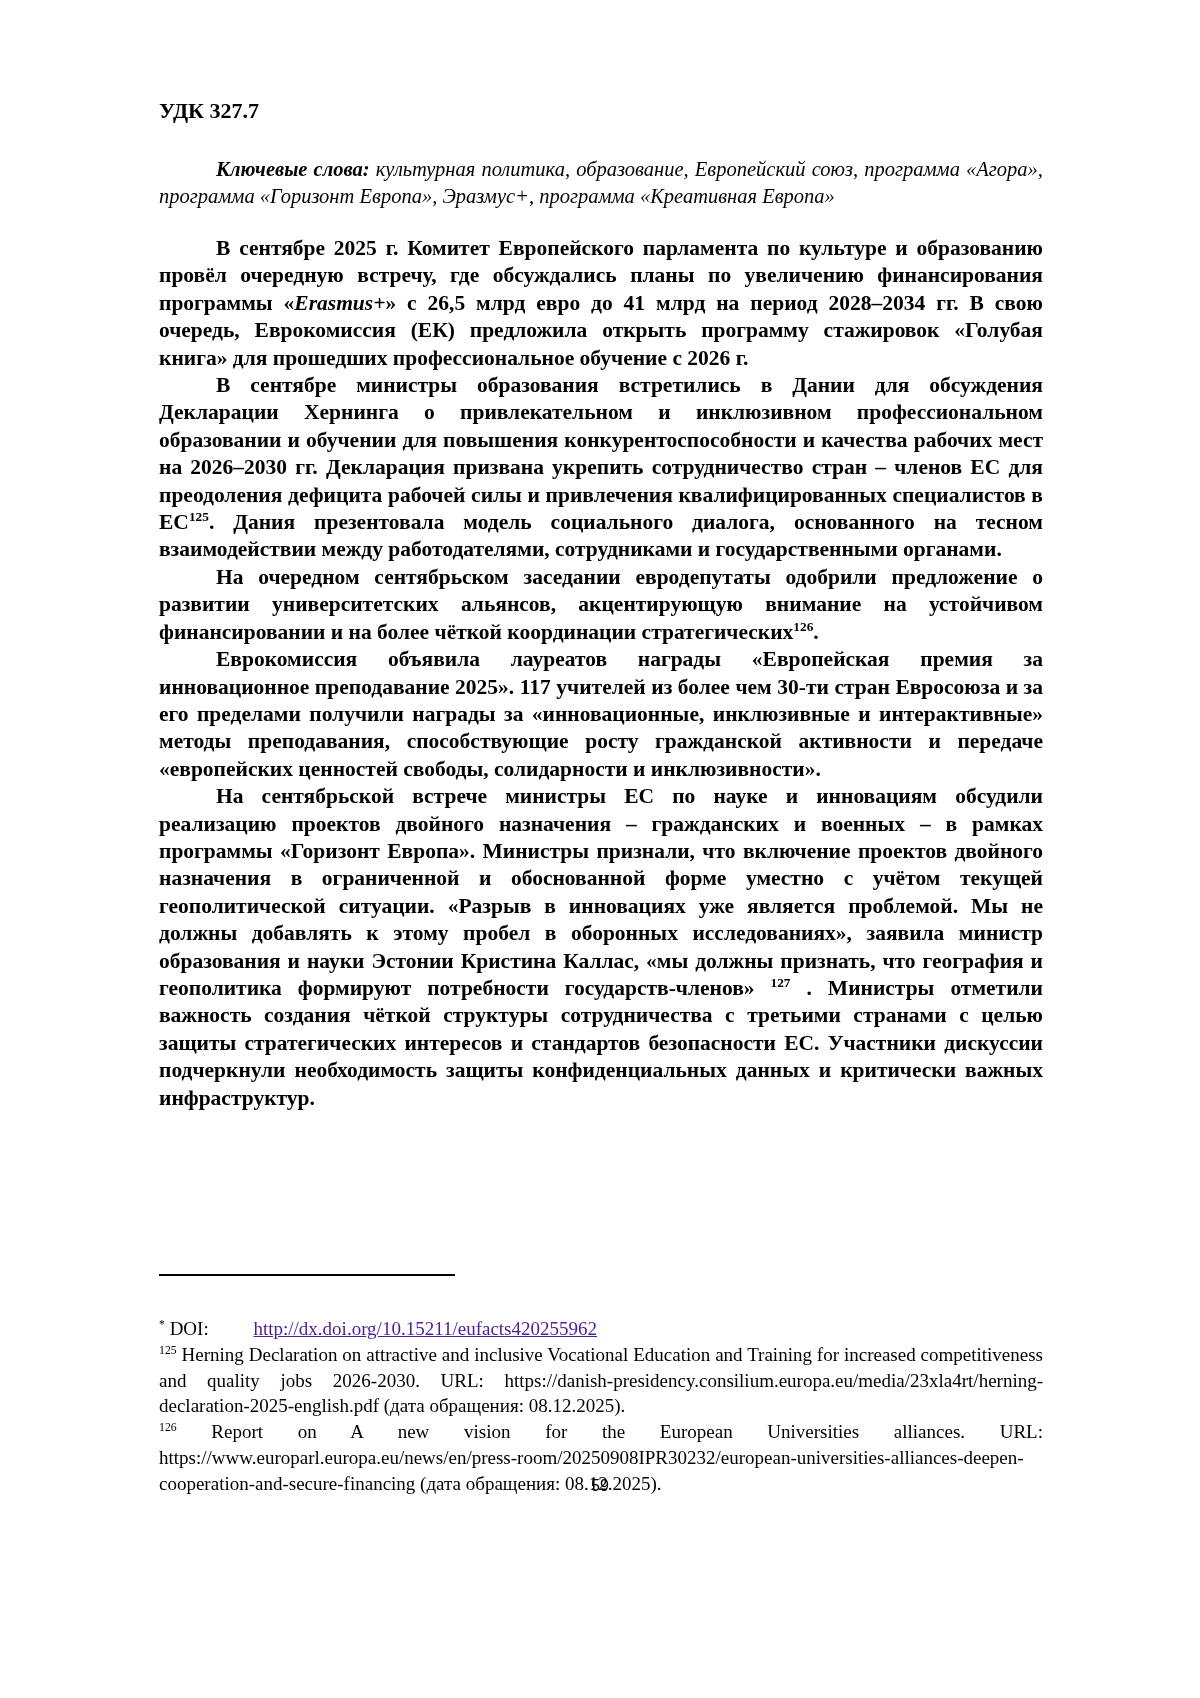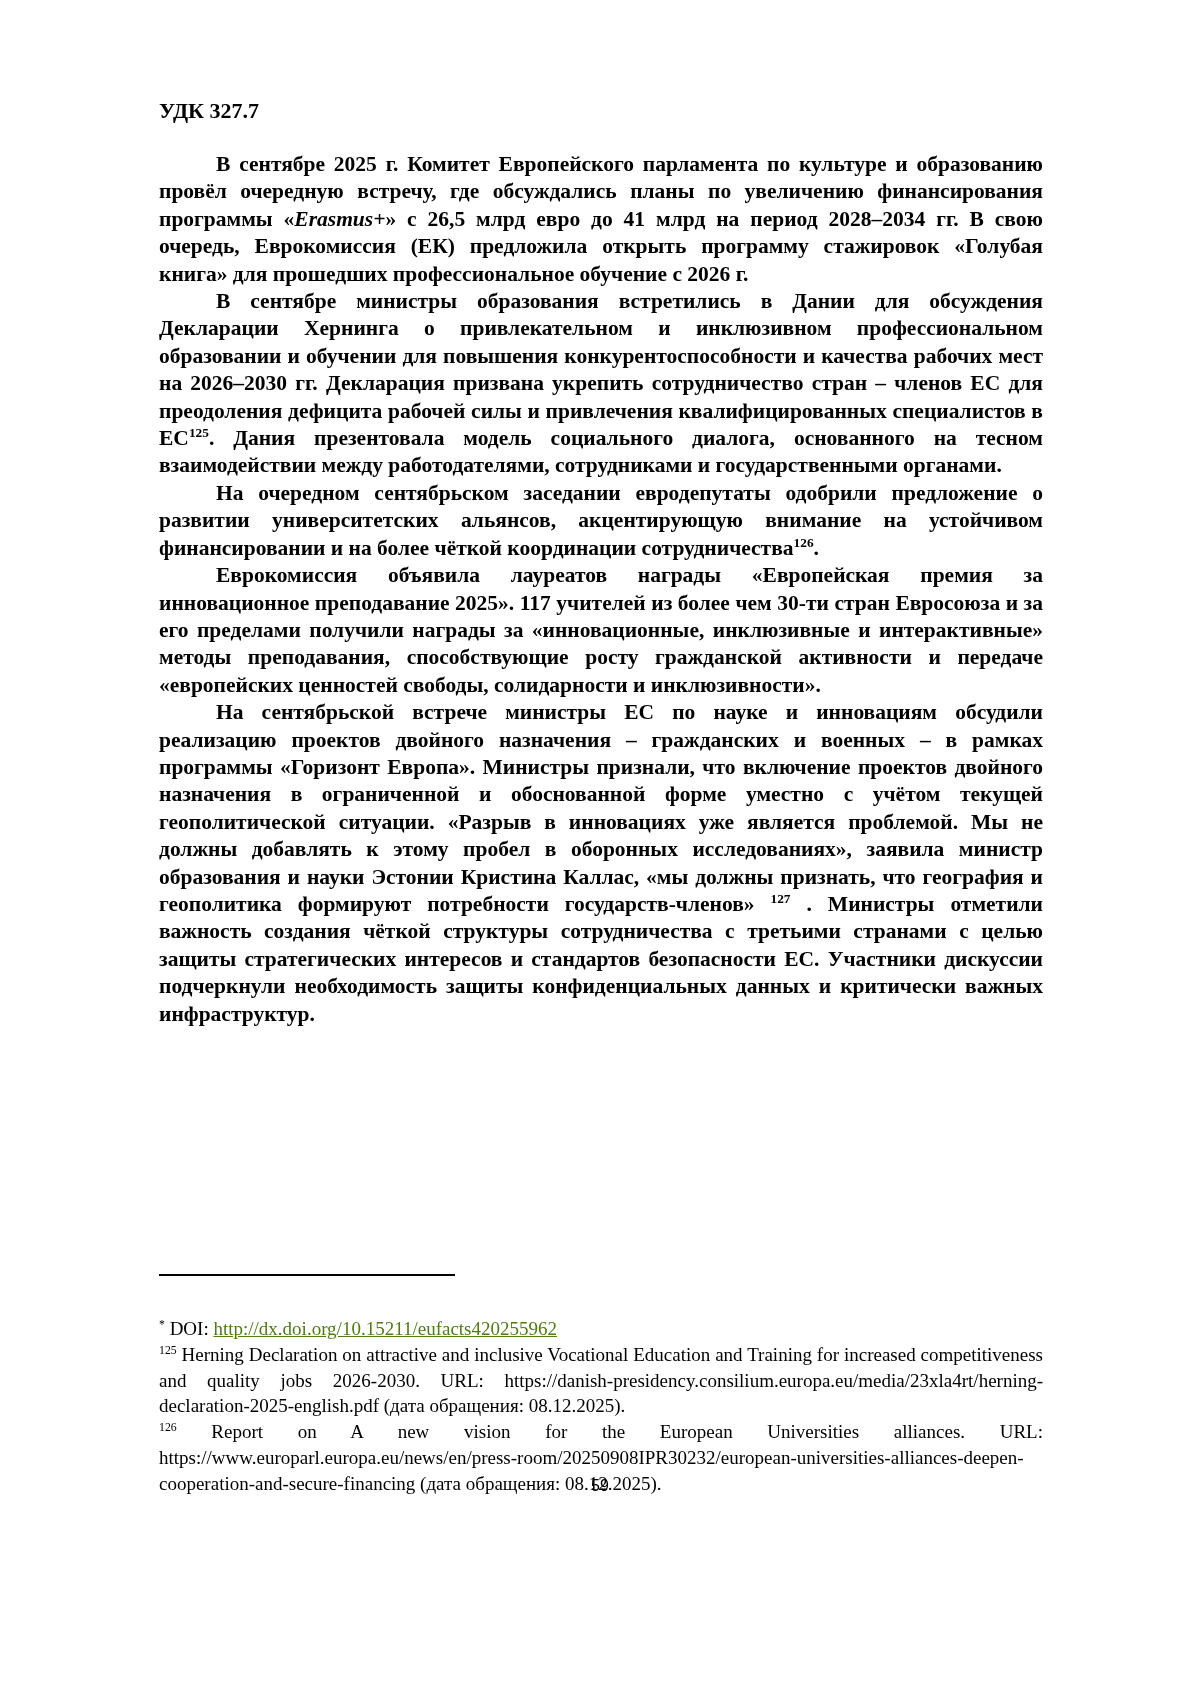--- a/index.html
+++ b/index.html
@@ -86,22 +86,23 @@
     text-align:justify;
     margin:0;
     overflow-wrap:break-word;
   }
   .footnote sup{
     font-size:62%;
     vertical-align:super;
     line-height:0;
   }
   .doi-link{
-    color:#4d7c0f;
+    color:#4c1d95;
     text-decoration:underline;
+    margin-left:40px;
   }
   .page-number{
     position:absolute;
     left:0;
     top:1477px;
     width:1200px;
     text-align:center;
     font-family:"Liberation Sans", sans-serif;
     font-size:16px;
   }
@@ -110,28 +111,29 @@
 <body>
 
 <div class="sheet">
 
   <div class="content">
 
     <div class="udc">УДК 327.7</div>
 
 
 
+    <div class="keywords"><span class="kw-label">Ключевые слова:</span><span> культурная политика, образование, Европейский союз, программа «Агора», программа «Горизонт Европа», Эразмус+, программа «Креативная Европа»</span></div>
 
     <div class="body-text">
 
       <p class="para"><span>В сентябре 2025 г. Комитет Европейского парламента по культуре и образованию провёл очередную встречу, где обсуждались планы по увеличению финансирования программы «</span><i>Erasmus+</i><span>» с 26,5 млрд евро до 41 млрд на период 2028–2034 гг. В свою очередь, Еврокомиссия (ЕК) предложила открыть программу стажировок «Голубая книга» для прошедших профессиональное обучение с 2026 г.</span></p>
 
       <p class="para"><span>В сентябре министры образования встретились в Дании для обсуждения Декларации Хернинга о привлекательном и инклюзивном профессиональном образовании и обучении для повышения конкурентоспособности и качества рабочих мест на 2026–2030 гг. Декларация призвана укрепить сотрудничество стран – членов ЕС для преодоления дефицита рабочей силы и привлечения квалифицированных специалистов в ЕС</span><sup>125</sup><span>. Дания презентовала модель социального диалога, основанного на тесном взаимодействии между работодателями, сотрудниками и государственными органами.</span></p>
 
-      <p class="para"><span>На очередном сентябрьском заседании евродепутаты одобрили предложение о развитии университетских альянсов, акцентирующую внимание на устойчивом финансировании и на более чёткой координации сотрудничества</span><sup>126</sup><span>.</span></p>
+      <p class="para"><span>На очередном сентябрьском заседании евродепутаты одобрили предложение о развитии университетских альянсов, акцентирующую внимание на устойчивом финансировании и на более чёткой координации стратегических</span><sup>126</sup><span>.</span></p>
 
       <p class="para"><span>Еврокомиссия объявила лауреатов награды «Европейская премия за инновационное преподавание 2025». 117 учителей из более чем 30-ти стран Евросоюза и за его пределами получили награды за «инновационные, инклюзивные и интерактивные» методы преподавания, способствующие росту гражданской активности и передаче «европейских ценностей свободы, солидарности и инклюзивности».</span></p>
 
       <p class="para"><span>На сентябрьской встрече министры ЕС по науке и инновациям обсудили реализацию проектов двойного назначения – гражданских и военных – в рамках программы «Горизонт Европа». Министры признали, что включение проектов двойного назначения в ограниченной и обоснованной форме уместно с учётом текущей геополитической ситуации. «Разрыв в инновациях уже является проблемой. Мы не должны добавлять к этому пробел в оборонных исследованиях», заявила министр образования и науки Эстонии Кристина Каллас, «мы должны признать, что география и геополитика формируют потребности государств-членов» </span><sup>127</sup><span> . Министры отметили важность создания чёткой структуры сотрудничества с третьими странами с целью защиты стратегических интересов и стандартов безопасности ЕС. Участники дискуссии подчеркнули необходимость защиты конфиденциальных данных и критически важных инфраструктур.</span></p>
 
     </div>
   </div>
 
   <div class="footnote-block">
 

